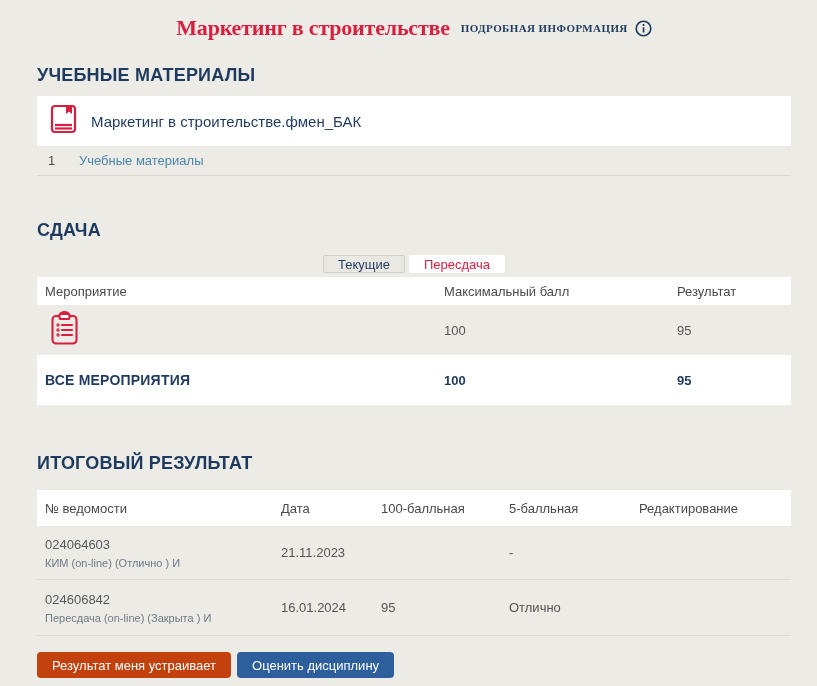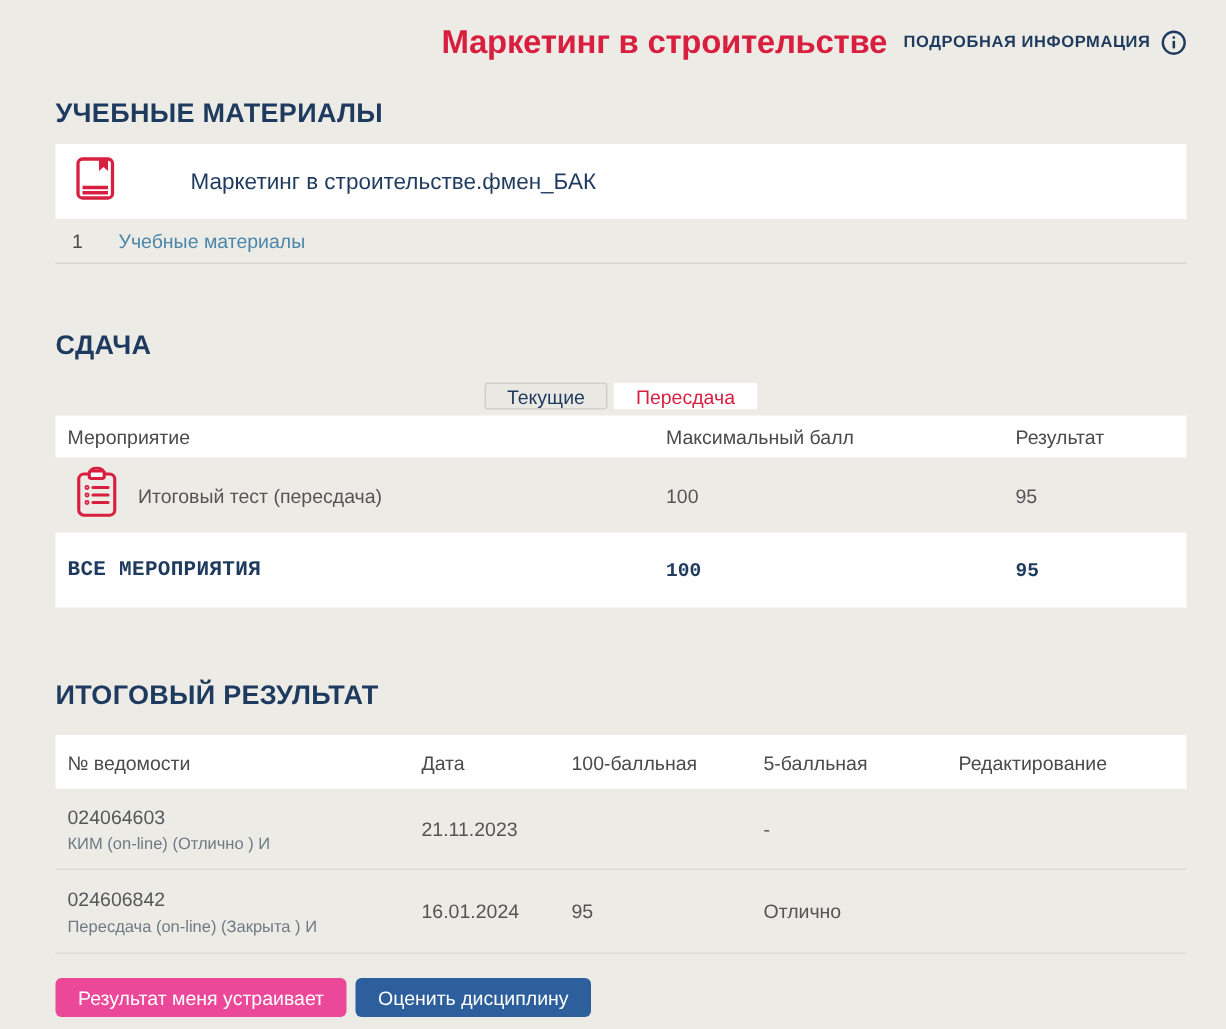--- a/index.html
+++ b/index.html
@@ -6,39 +6,39 @@
   html, body { background: #edebe6; }
   body {
     width: 817px; height: 686px;
     font-family: "Liberation Sans", "DejaVu Sans", sans-serif;
     color: #555;
     overflow: hidden;
   }
   .page { width: 817px; padding: 0 26px 12px 37px; }
 
   
-  .topbar { display: flex; justify-content: flex-end; align-items: center; padding-top: 15px; }
+  .topbar { display: flex; justify-content: center; align-items: center; padding-top: 15px; font-family: Liberation Serif, serif; }
   .page-title { font-size: 22px; font-weight: 700; color: #d81f3f; letter-spacing: -0.2px; }
   .info-link { display: flex; align-items: center; gap: 7px; color: #1e3a5e; text-decoration: none; cursor: pointer; }
   .info-link .lbl { font-size: 11px; font-weight: 600; letter-spacing: 0.4px; margin-left: 11px; }
   .info-icon svg { display: block; }
 
   
   .section-h { font-size: 18px; font-weight: 700; color: #1e3a5e; letter-spacing: 0.2px; }
   .h-materials { margin-top: 24px; }
   .h-sdacha   { margin-top: 44px; }
   .h-final    { margin-top: 48px; }
 
   
   .materials-card {
     margin-top: 10px; height: 50px; background: #fff;
     display: flex; align-items: center; padding-left: 13px;
   }
   .materials-card .icon { margin-right: 14px; color: #d81f3f; }
-  .materials-card .title { font-size: 15px; color: #1e3a5e; font-weight: 400; margin-left: 36px; }
+  .materials-card .title { font-size: 15px; color: #1e3a5e; font-weight: 400; }
   .materials-row {
     height: 30px; display: flex; align-items: center;
     border-bottom: 1px solid #d8d6d1; font-size: 13px;
   }
   .materials-row .num { width: 42px; padding-left: 11px; color: #4a4a4a; }
   .materials-row a { color: #4b87ab; text-decoration: none; cursor: pointer; }
 
   
   .tabs { margin-top: 14px; display: flex; justify-content: center; gap: 4px; }
   .tab {
@@ -50,41 +50,41 @@
   .tab.inactive { background: #eae8e3; border-color: #d2d0cb; color: #1e3a5e; }
   .tab.active   { background: #ffffff; color: #d81f3f; }
 
   
   .sd-table { margin-top: 4px; font-size: 13px; }
   .sd-row { display: grid; grid-template-columns: 399px 233px 1fr; align-items: center; padding-left: 8px; }
   .sd-head { background: #fff; height: 28px; color: #4a4a4a; }
   .sd-data { height: 50px; }
   .sd-data .cell-name { display: flex; align-items: center; gap: 13px; color: #555; }
   .sd-data .icon { color: #d81f3f; margin-left: 5px; }
-  .sd-total { background: #fff; height: 50px; color: #1e3a5e; font-weight: 700; font-family: Liberation Mono, monospace; }
+  .sd-total { background: #fff; height: 50px; color: #1e3a5e; font-weight: 700; }
   .sd-total .cell-name { font-size: 14px; letter-spacing: 0.2px; }
 
   
   .fin-table { margin-top: 16px; font-size: 13px; }
   .fin-row { display: grid; grid-template-columns: 236px 100px 128px 130px 1fr; align-items: center; padding-left: 8px; }
   .fin-head { background: #fff; height: 36px; color: #4a4a4a; }
   .fin-data { border-bottom: 1px solid #dedcd7; }
   .fin-data .ledger .no { color: #55595c; margin-bottom: 5px; }
   .fin-data .ledger .sub { font-size: 11px; color: #6e7a84; }
   .fin-r1 { height: 54px; }
   .fin-r2 { height: 56px; }
 
   
   .actions { margin-top: 16px; display: flex; gap: 6px; }
   .btn {
     height: 26px; padding: 0 15px; border: none; border-radius: 4px;
     color: #fff; font-size: 13px; font-family: inherit; cursor: pointer;
     display: flex; align-items: center;
   }
-  .btn-green { background: #ec4899; }
+  .btn-green { background: #c2410c; }
   .btn-blue  { background: #2c5f9c; }
 </style>
 </head>
 <body>
 
 <div class="page">
 
   <div class="topbar">
     <h1 class="page-title">Маркетинг в строительстве</h1>
     <a class="info-link">
@@ -139,21 +139,20 @@
             <path d="M9.5 5 a5 4 0 0 1 10 0" fill="#fff"></path>
             <rect x="9.5" y="3" width="10" height="5" rx="1.5" fill="#fff"></rect>
             <line x1="12" y1="14" x2="22" y2="14"></line>
             <line x1="12" y1="19" x2="22" y2="19"></line>
             <line x1="12" y1="24" x2="22" y2="24"></line>
             <circle cx="8" cy="14" r="0.6"></circle>
             <circle cx="8" cy="19" r="0.6"></circle>
             <circle cx="8" cy="24" r="0.6"></circle>
           </svg>
         </span>
-        <span>Итоговый тест (пересдача)</span>
       </span>
       <span>100</span>
       <span>95</span>
     </div>
     <div class="sd-row sd-total">
       <span class="cell-name">ВСЕ МЕРОПРИЯТИЯ</span>
       <span>100</span>
       <span>95</span>
     </div>
   </div>

